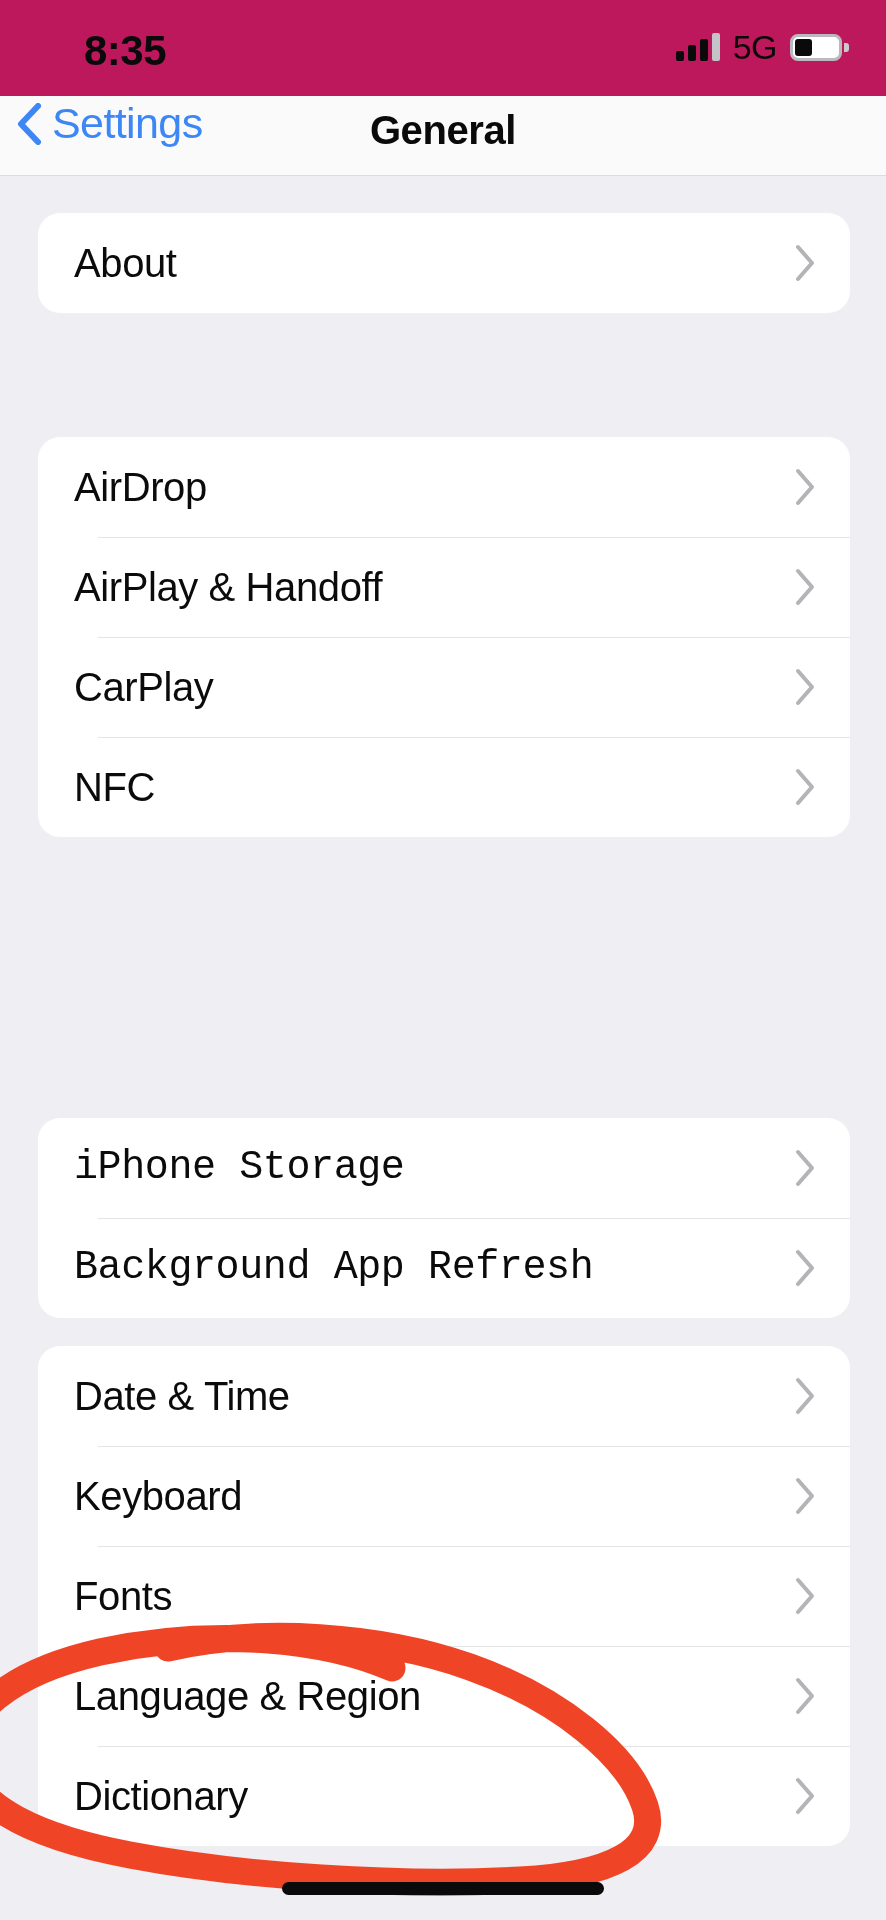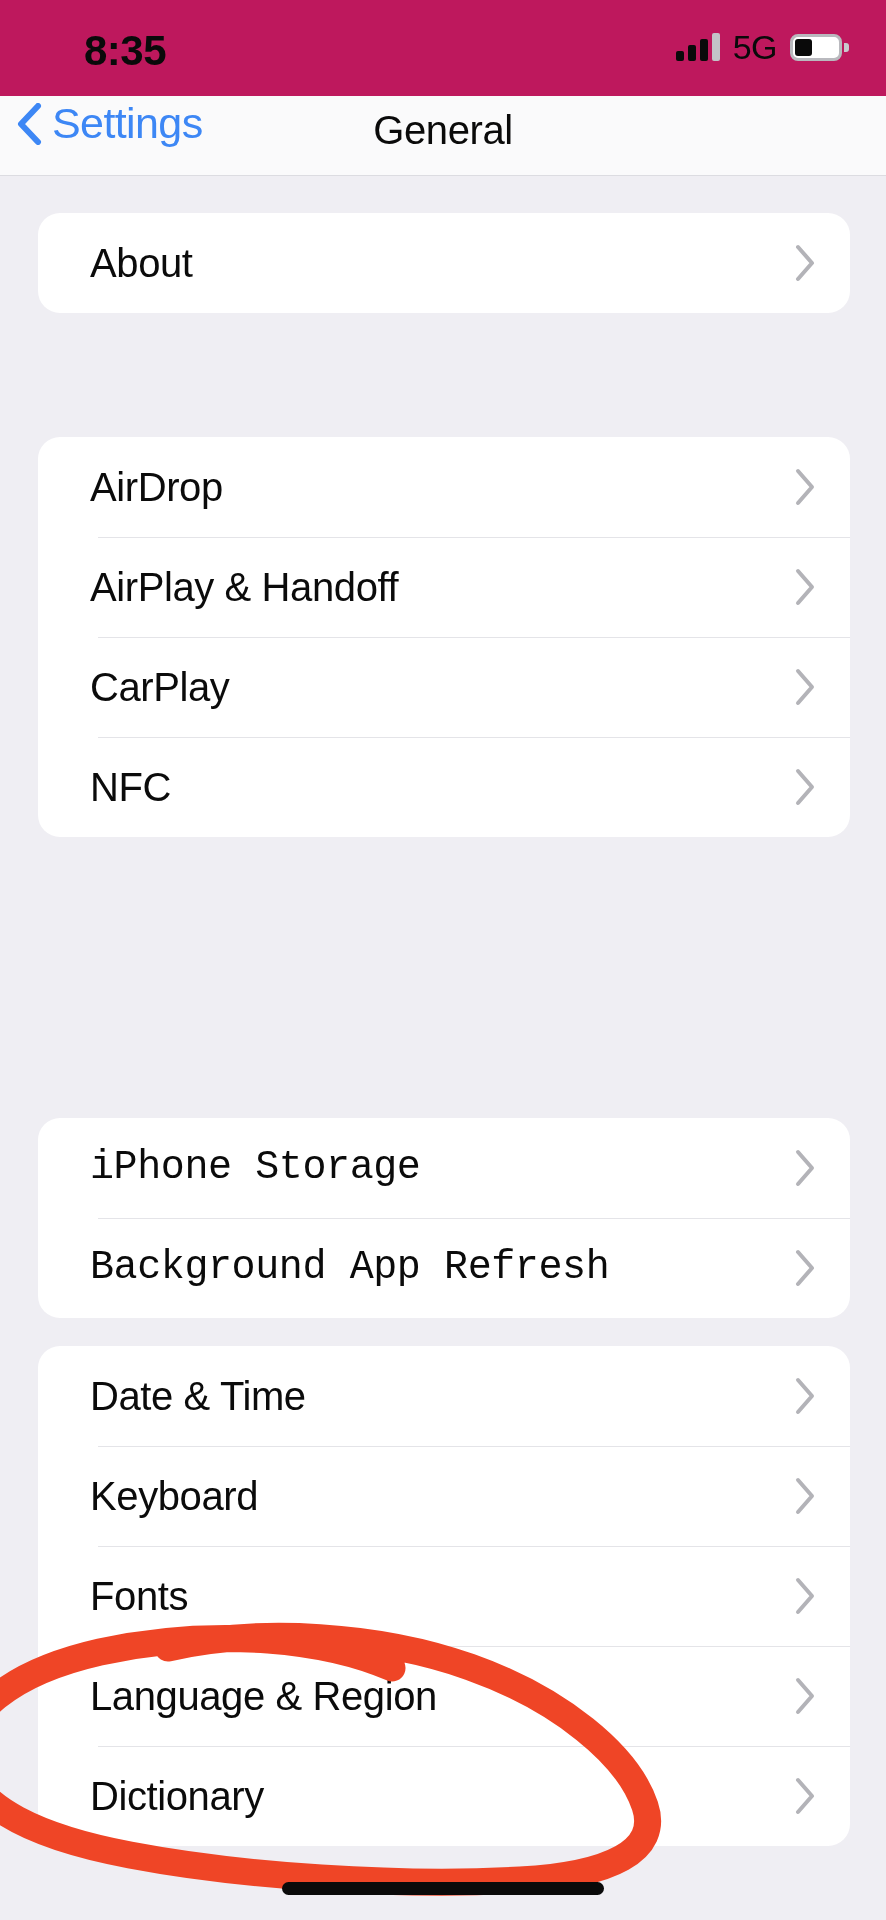--- a/index.html
+++ b/index.html
@@ -55,33 +55,33 @@
     position:absolute; left:16px; top:6px;
     display:flex; align-items:center; gap:10px;
     cursor:pointer;
   }
   .chev-back{ width:26px; height:42px; display:block; }
   .nav-back-label{
     font-size:43px; color:#3d87f5; letter-spacing:-0.6px; line-height:1;
   }
   .nav-title{
     position:absolute; left:0; right:0; top:12px;
-    text-align:center; font-size:40px; font-weight:400;
+    text-align:center; font-size:40px; font-weight:700;
     color:#0a0a0a; letter-spacing:-0.4px;
   }
 
   
   .content{ position:absolute; top:176px; left:0; width:886px; bottom:0; }
   .group{
     position:absolute; left:38px; width:812px;
     background:#ffffff; border-radius:22px; overflow:hidden;
   }
   .row{
     position:relative; height:100px; display:flex; align-items:center;
-    padding-left:52px; padding-right:34px; cursor:pointer;
+    padding-left:36px; padding-right:34px; cursor:pointer;
   }
   .row-label{
     font-size:40px; color:#0b0b0b; letter-spacing:-0.4px; line-height:1;
     flex:1; white-space:nowrap;
   }
   .row + .row::before{
     content:""; position:absolute; left:60px; right:0; top:0;
     height:1px; background:#e4e4e8;
   }
   .chev{ width:22px; height:38px; flex:none; }

